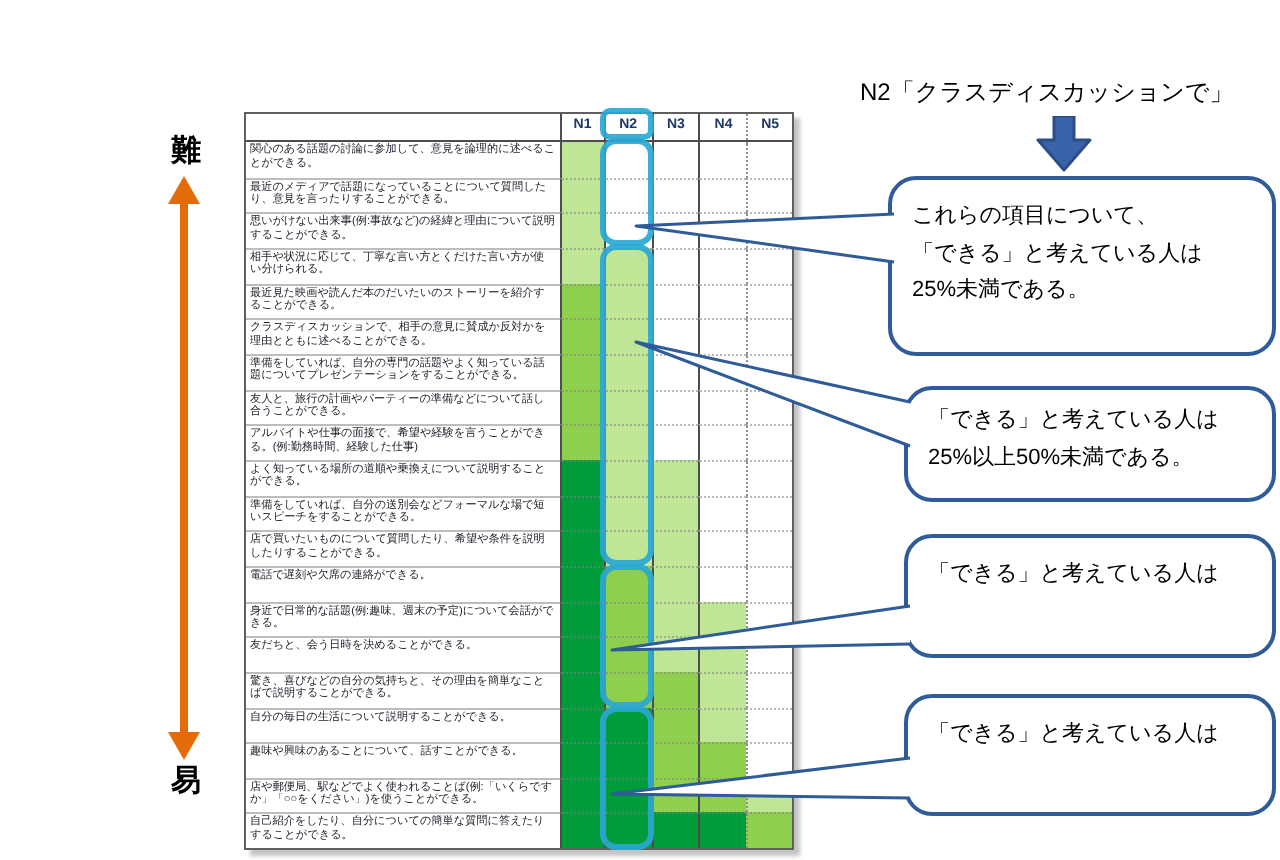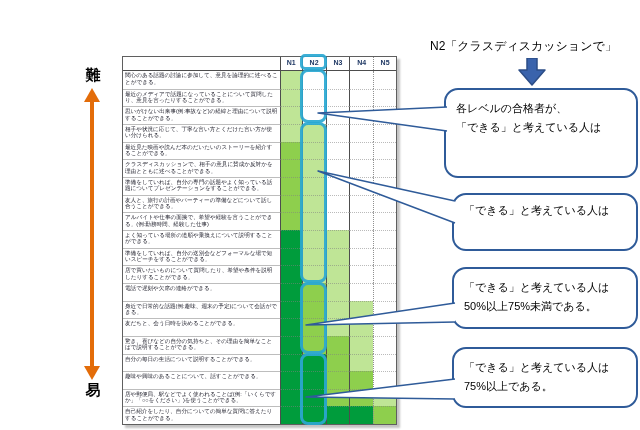--- a/index.html
+++ b/index.html
@@ -245,33 +245,33 @@
   <div class="n2box" id="n2g2"></div>
   <div class="n2box" id="n2g3"></div>
   <div class="n2box" id="n2g4"></div>
 
   <div id="n2-label">N2「クラスディスカッションで」</div>
   <svg id="down-arrow" width="32" height="28" viewBox="0 0 32 28">
     <polygon points="11,0 21,0 21,12 29,12 16,27 3,12 11,12" fill="#3a63ac" stroke="#2c4d86" stroke-width="1.5" stroke-linejoin="round"></polygon>
   </svg>
 
   <div class="bubble" id="b1">
-      <div>各レベルの合格者が、</div>
-      <div>「できる」と考えている人は</div>
+      <div>これらの項目について、</div>
+      <div>「できる」と考えている人は</div>
+      <div>25%未満である。</div>
     </div>
   <div class="bubble" id="b2">
       <div>「できる」と考えている人は</div>
+      <div>25%以上50%未満である。</div>
     </div>
   <div class="bubble" id="b3">
       <div>「できる」と考えている人は</div>
-      <div>50%以上75%未満である。</div>
     </div>
   <div class="bubble" id="b4">
       <div>「できる」と考えている人は</div>
-      <div>75%以上である。</div>
     </div>
 
   <svg id="tails" width="640" height="430" viewBox="0 0 640 430">
     <path d="M447,107 L318,113 L447,131" fill="#ffffff" stroke="#2f5b99" stroke-width="1.5" stroke-linejoin="round"></path>
     <path d="M455,201 L318,171 L455,223" fill="#ffffff" stroke="#2f5b99" stroke-width="1.5" stroke-linejoin="round"></path>
     <path d="M455,303 L306,325 L455,322" fill="#ffffff" stroke="#2f5b99" stroke-width="1.5" stroke-linejoin="round"></path>
     <path d="M455,379 L306,397 L455,399" fill="#ffffff" stroke="#2f5b99" stroke-width="1.5" stroke-linejoin="round"></path>
   </svg>
 
 </div>

